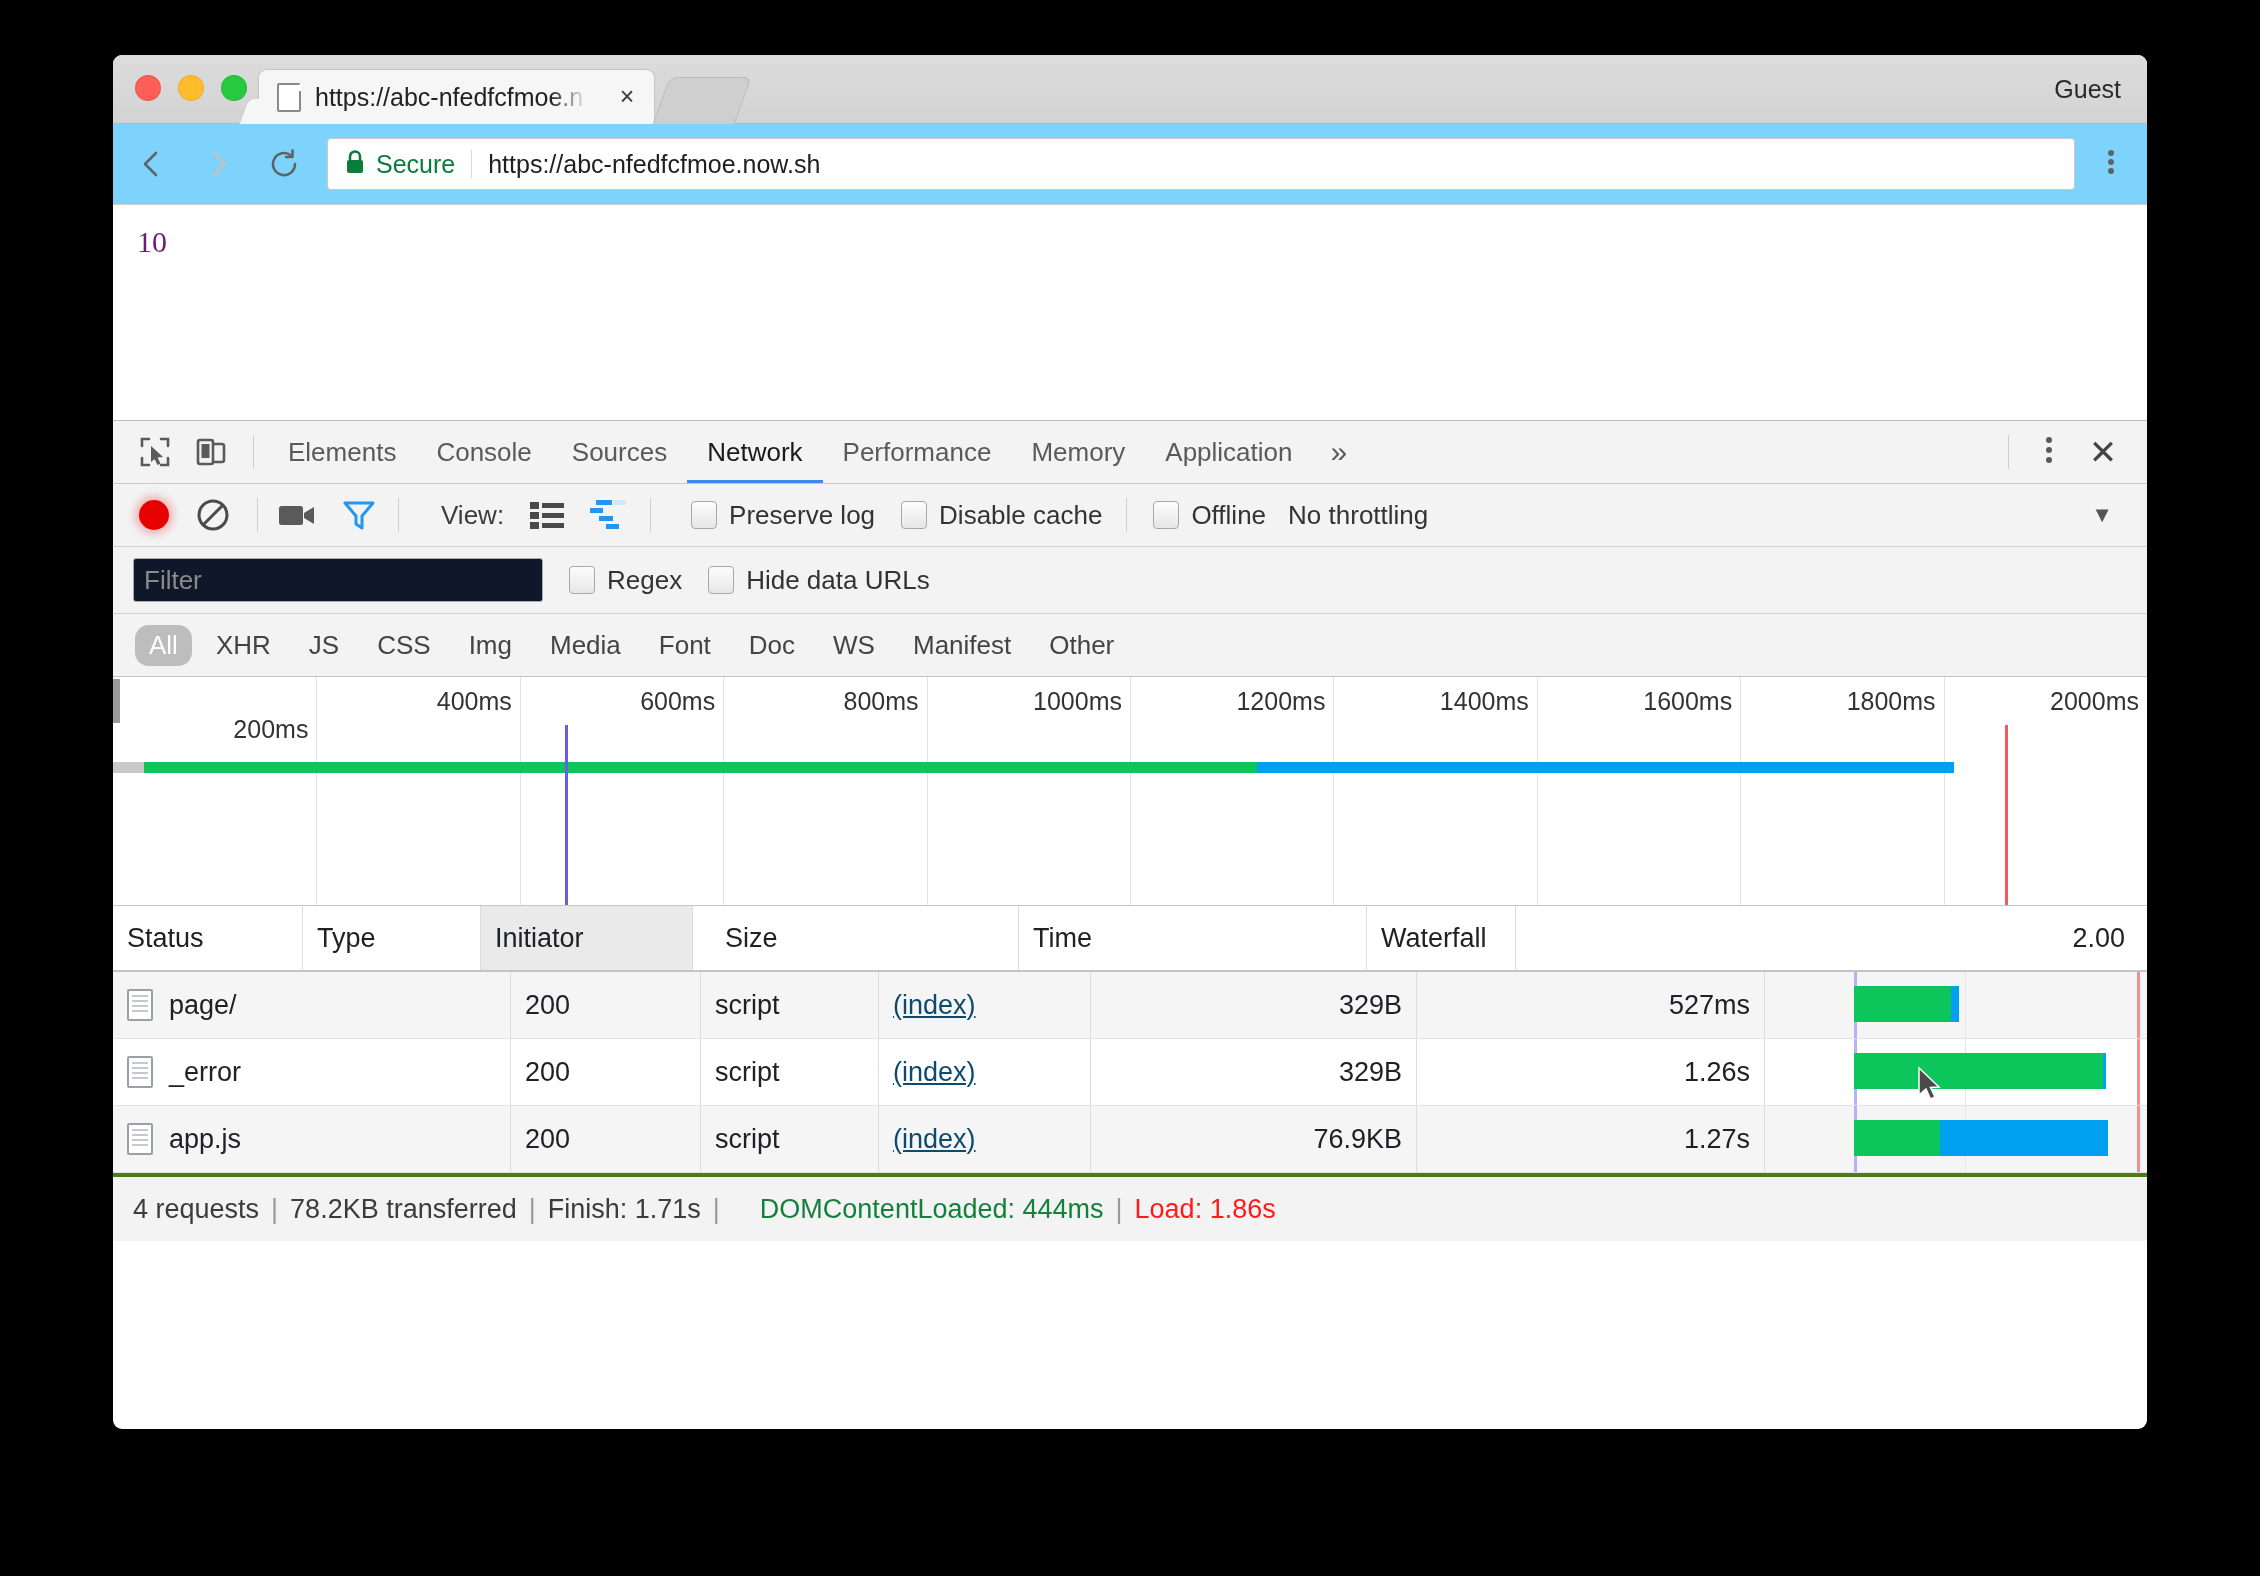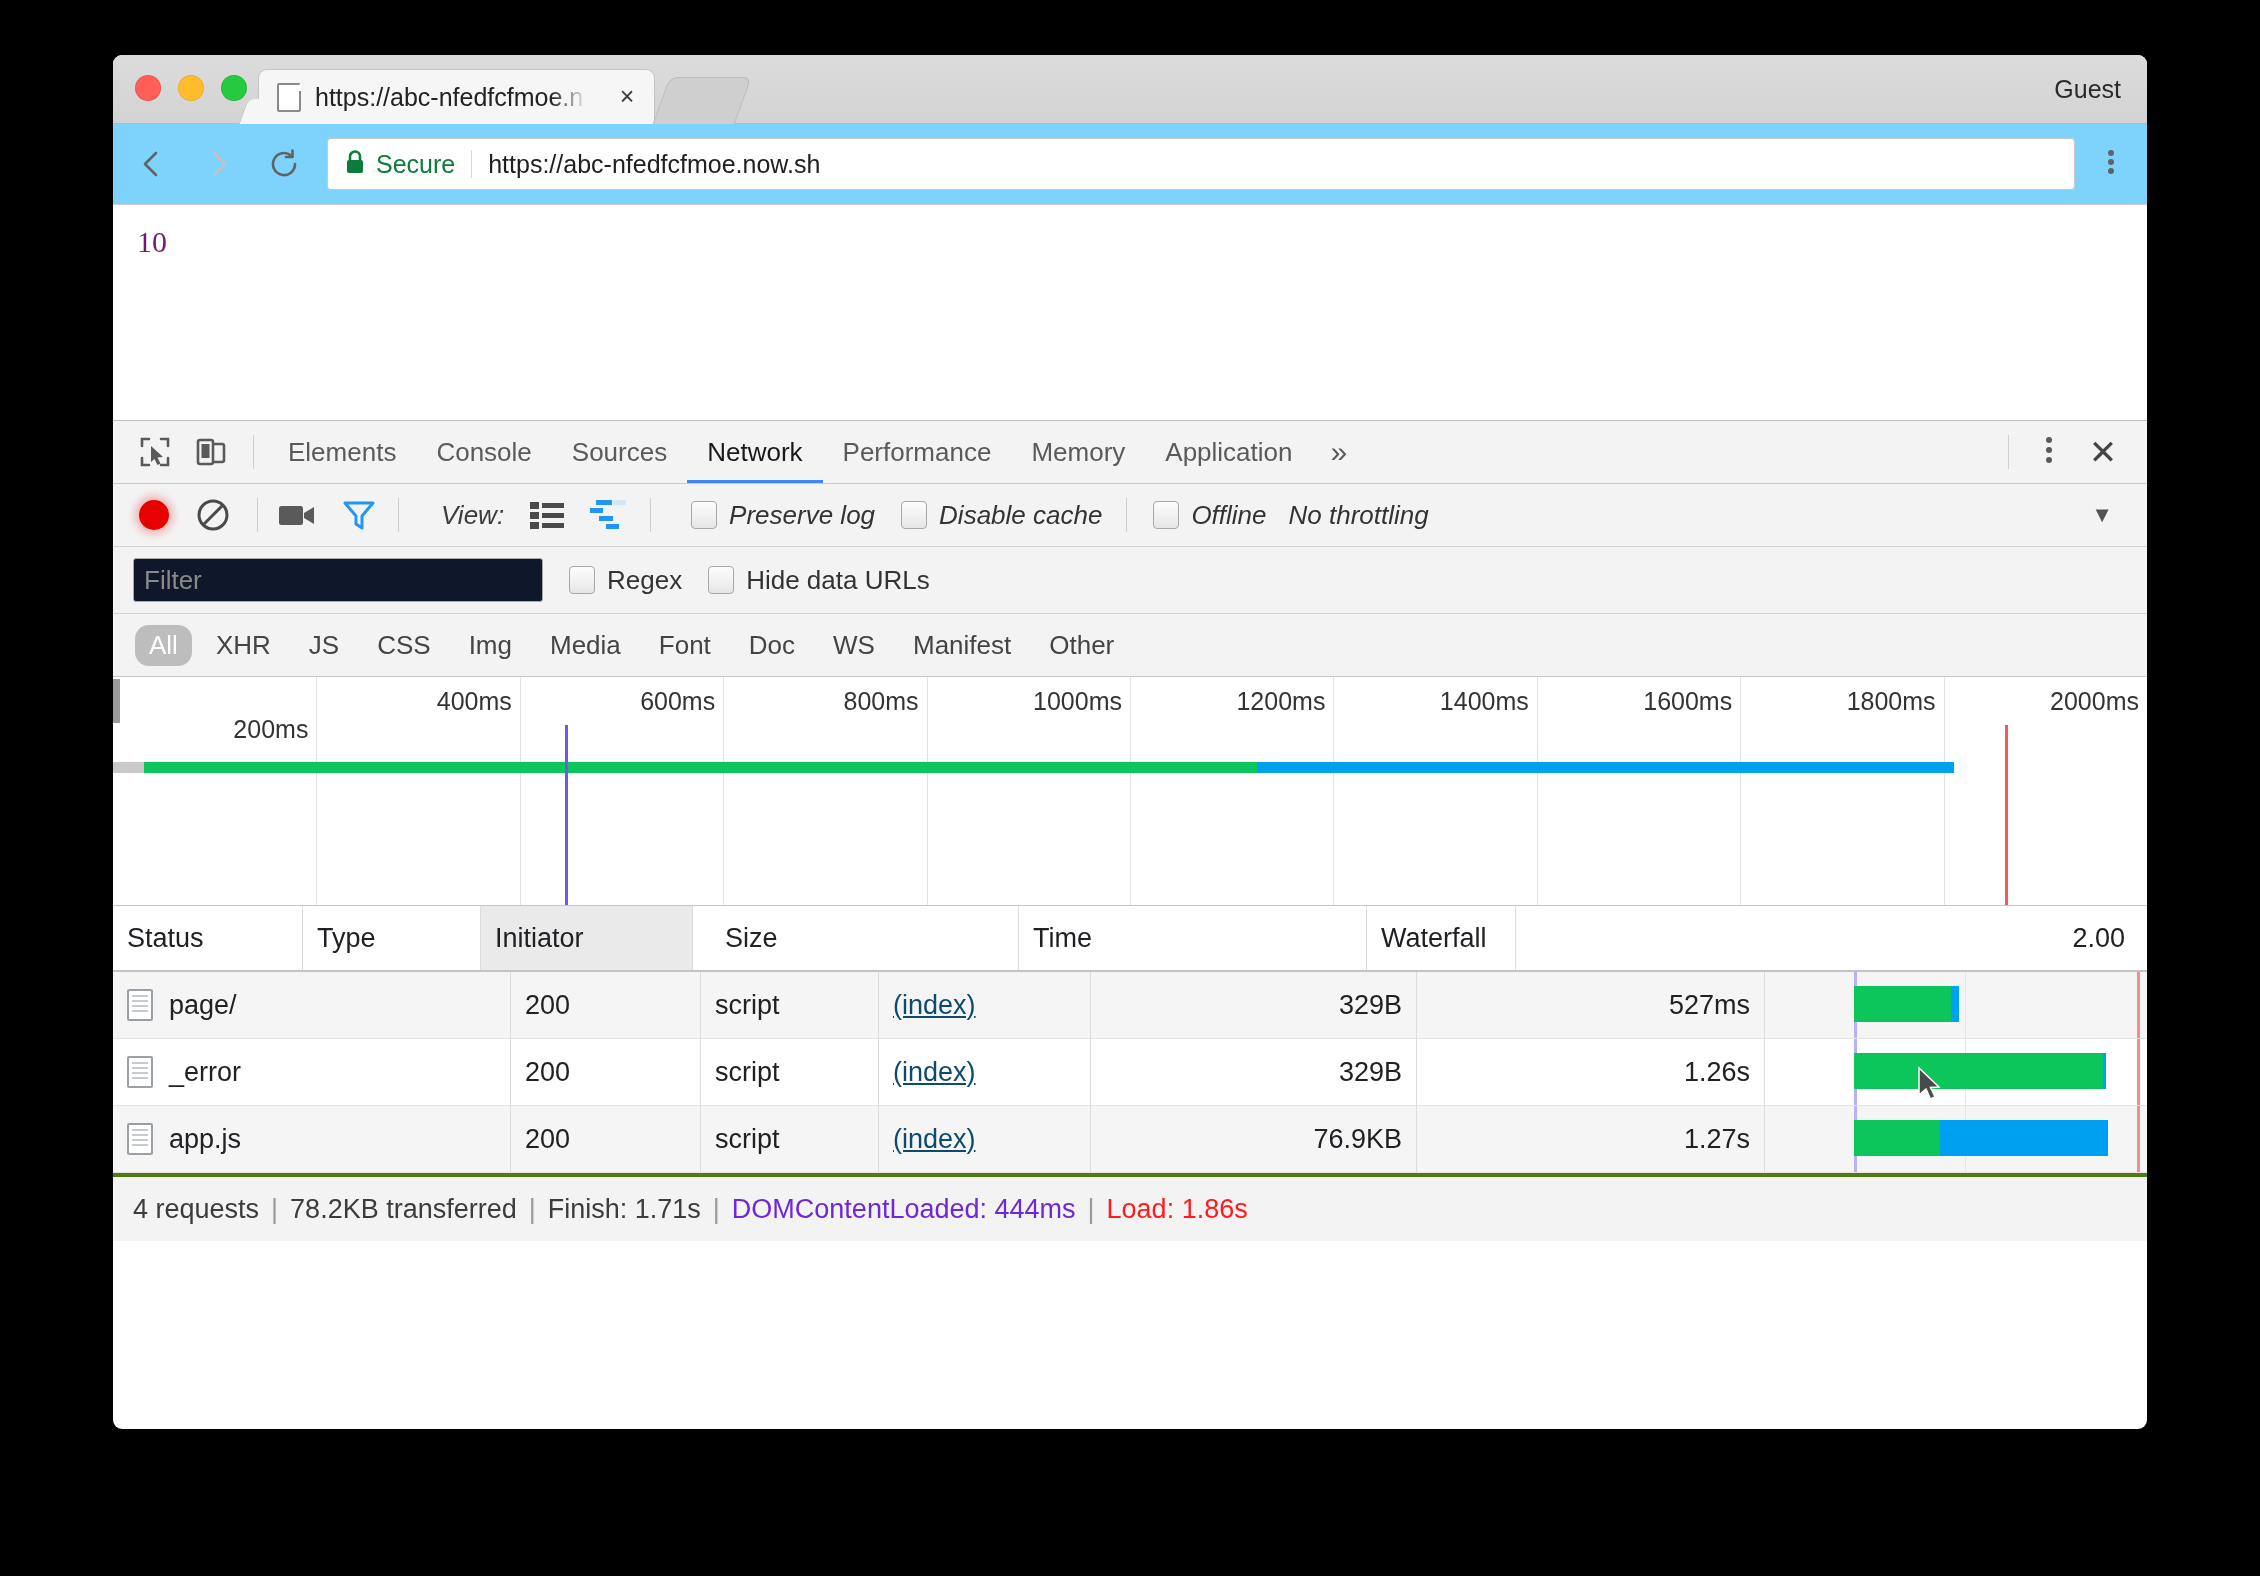--- a/index.html
+++ b/index.html
@@ -137,21 +137,21 @@
   }
   .dt-more { padding: 0 18px; font-size: 30px; color: #5a5a5a; }
   .dt-right { position: absolute; right: 16px; top: 0; height: 100%; display: flex; align-items: center; }
   .dt-kebab { width: 52px; text-align: center; color: #5a5a5a; font-size: 30px; line-height: 1; }
   .dt-close { width: 56px; text-align: center; color: #444; font-size: 34px; }
 
   
   .nw-toolbar {
     height: 62px; background: #f3f3f3;
     border-bottom: 1px solid #d2d2d2;
-    display: flex; align-items: center; position: relative; font-style: italic;
+    display: flex; align-items: center; position: relative;
   }
   .rec-dot {
     width: 30px; height: 30px; border-radius: 50%;
     background: #e60000; margin-left: 26px; flex: none;
     box-shadow: 0 0 9px 4px rgba(230,0,0,0.28);
   }
   .tb-icon { margin-left: 26px; flex: none; display: flex; align-items: center; }
   .view-label { font-size: 26px; color: #3c3c3c; margin-left: 28px; }
   .cb {
     width: 24px; height: 26px; border-radius: 4px;
@@ -269,21 +269,21 @@
 
   
   .nw-summary {
     height: 64px; background: #f3f3f3;
     border-top: 4px solid #4d7c0f;
     display: flex; align-items: center;
     font-size: 27px; color: #3c3c3c;
     padding-left: 20px; gap: 0;
   }
   .sum-sep { margin: 0 12px; color: #9a9a9a; }
-  .sum-dcl { color: #6d28d9; }
+  .sum-dcl { color: #15803d; margin-left: 28px; }
   .sum-load { color: #ff1b1b; }
 </style>
 </head>
 <body>
 
 <div class="window">
 
   <div class="titlebar">
     <div class="traffic">
       <div class="light red"></div>

